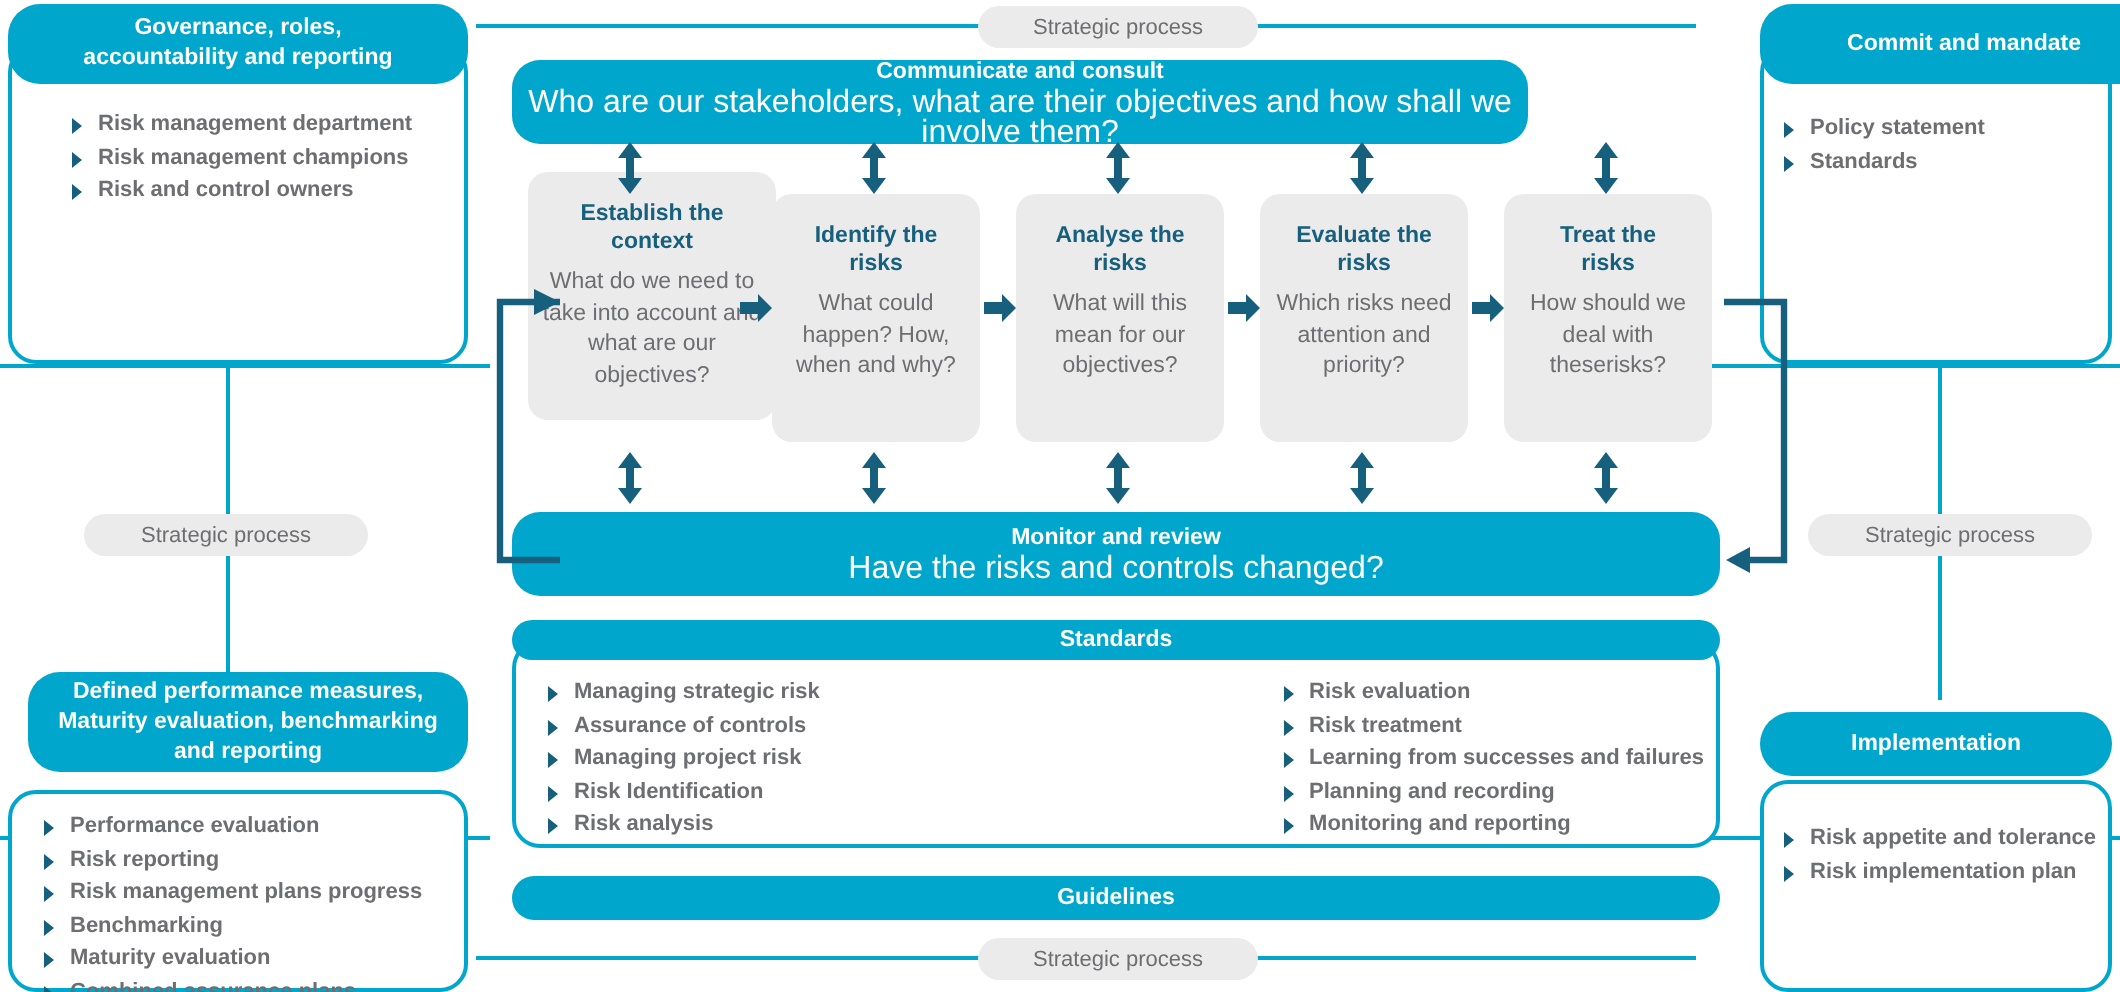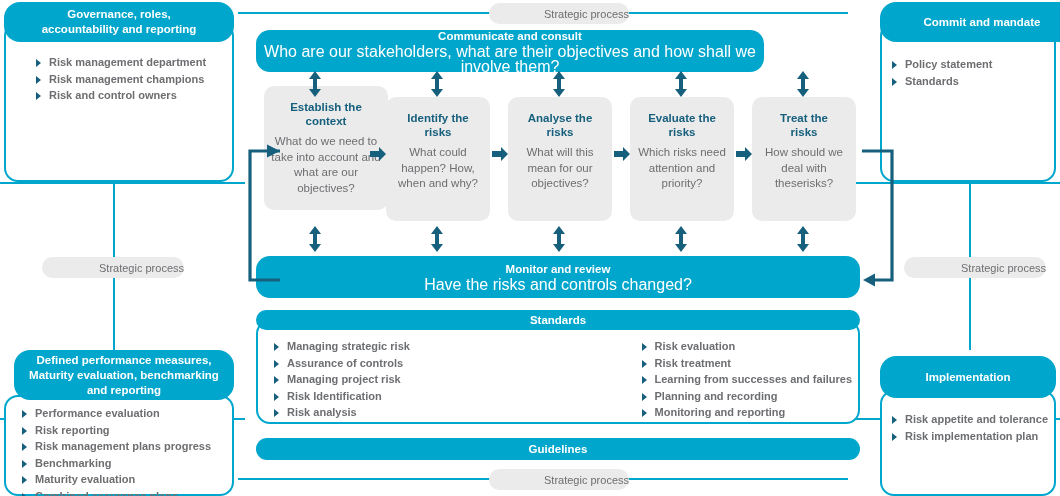--- a/index.html
+++ b/index.html
@@ -99,21 +99,21 @@
     color:#6d6e71;font-size:11.5px;line-height:15.5px;
   }
 
   
   .pill{
     position:absolute;
     background:#ebebeb;
     border-radius:11px;
     color:#6d6e71;
     font-size:11px;
-    display:flex;align-items:center;justify-content:flex-end;
+    display:flex;align-items:center;justify-content:center;
     z-index:5;
     box-sizing:border-box;
   }
 
   
   .ico{position:absolute;z-index:4;}
   .standards-cols{display:flex;gap:0;}
   .standards-cols > div:first-child{width:295px;}
 </style>
 </head>
@@ -303,38 +303,38 @@
 
   <div class="bar" style="left:256px;top:438px;width:604px;height:22px;border-radius:11px;">
     <span class="t1">Guidelines</span>
   </div>
 
   <div class="pill" style="left:489px;top:469px;width:140px;height:21px;">
     <span>Strategic process</span>
   </div>
 
   <div class="card" style="left:4px;top:395px;width:230px;height:101px;"></div>
-  <div class="card-head" style="left:14px;top:350px;width:220px;height:50px;flex-direction:column;">
+  <div class="card-head" style="left:14px;top:336px;width:220px;height:50px;flex-direction:column;">
     <span>Defined performance measures,</span>
     <span>Maturity evaluation, benchmarking</span>
     <span>and reporting</span>
   </div>
   <div class="card-body" style="left:20px;top:405px;width:214px;">
     <ul class="bullets">
       <li><span class="tri"></span><span>Performance evaluation</span></li>
       <li><span class="tri"></span><span>Risk reporting</span></li>
       <li><span class="tri"></span><span>Risk management plans progress</span></li>
       <li><span class="tri"></span><span>Benchmarking</span></li>
       <li><span class="tri"></span><span>Maturity evaluation</span></li>
       <li><span class="tri"></span><span>Combined assurance plans</span></li>
     </ul>
   </div>
 
   <div class="card" style="left:880px;top:390px;width:176px;height:106px;"></div>
-  <div class="card-head" style="left:880px;top:356px;width:176px;height:42px;">
+  <div class="card-head" style="left:880px;top:356px;width:176px;height:32px;">
     <span>Implementation</span>
   </div>
   <div class="card-body" style="left:890px;top:411px;width:170px;">
     <ul class="bullets">
       <li><span class="tri"></span><span>Risk appetite and tolerance</span></li>
       <li><span class="tri"></span><span>Risk implementation plan</span></li>
     </ul>
   </div>
 
 </div>

